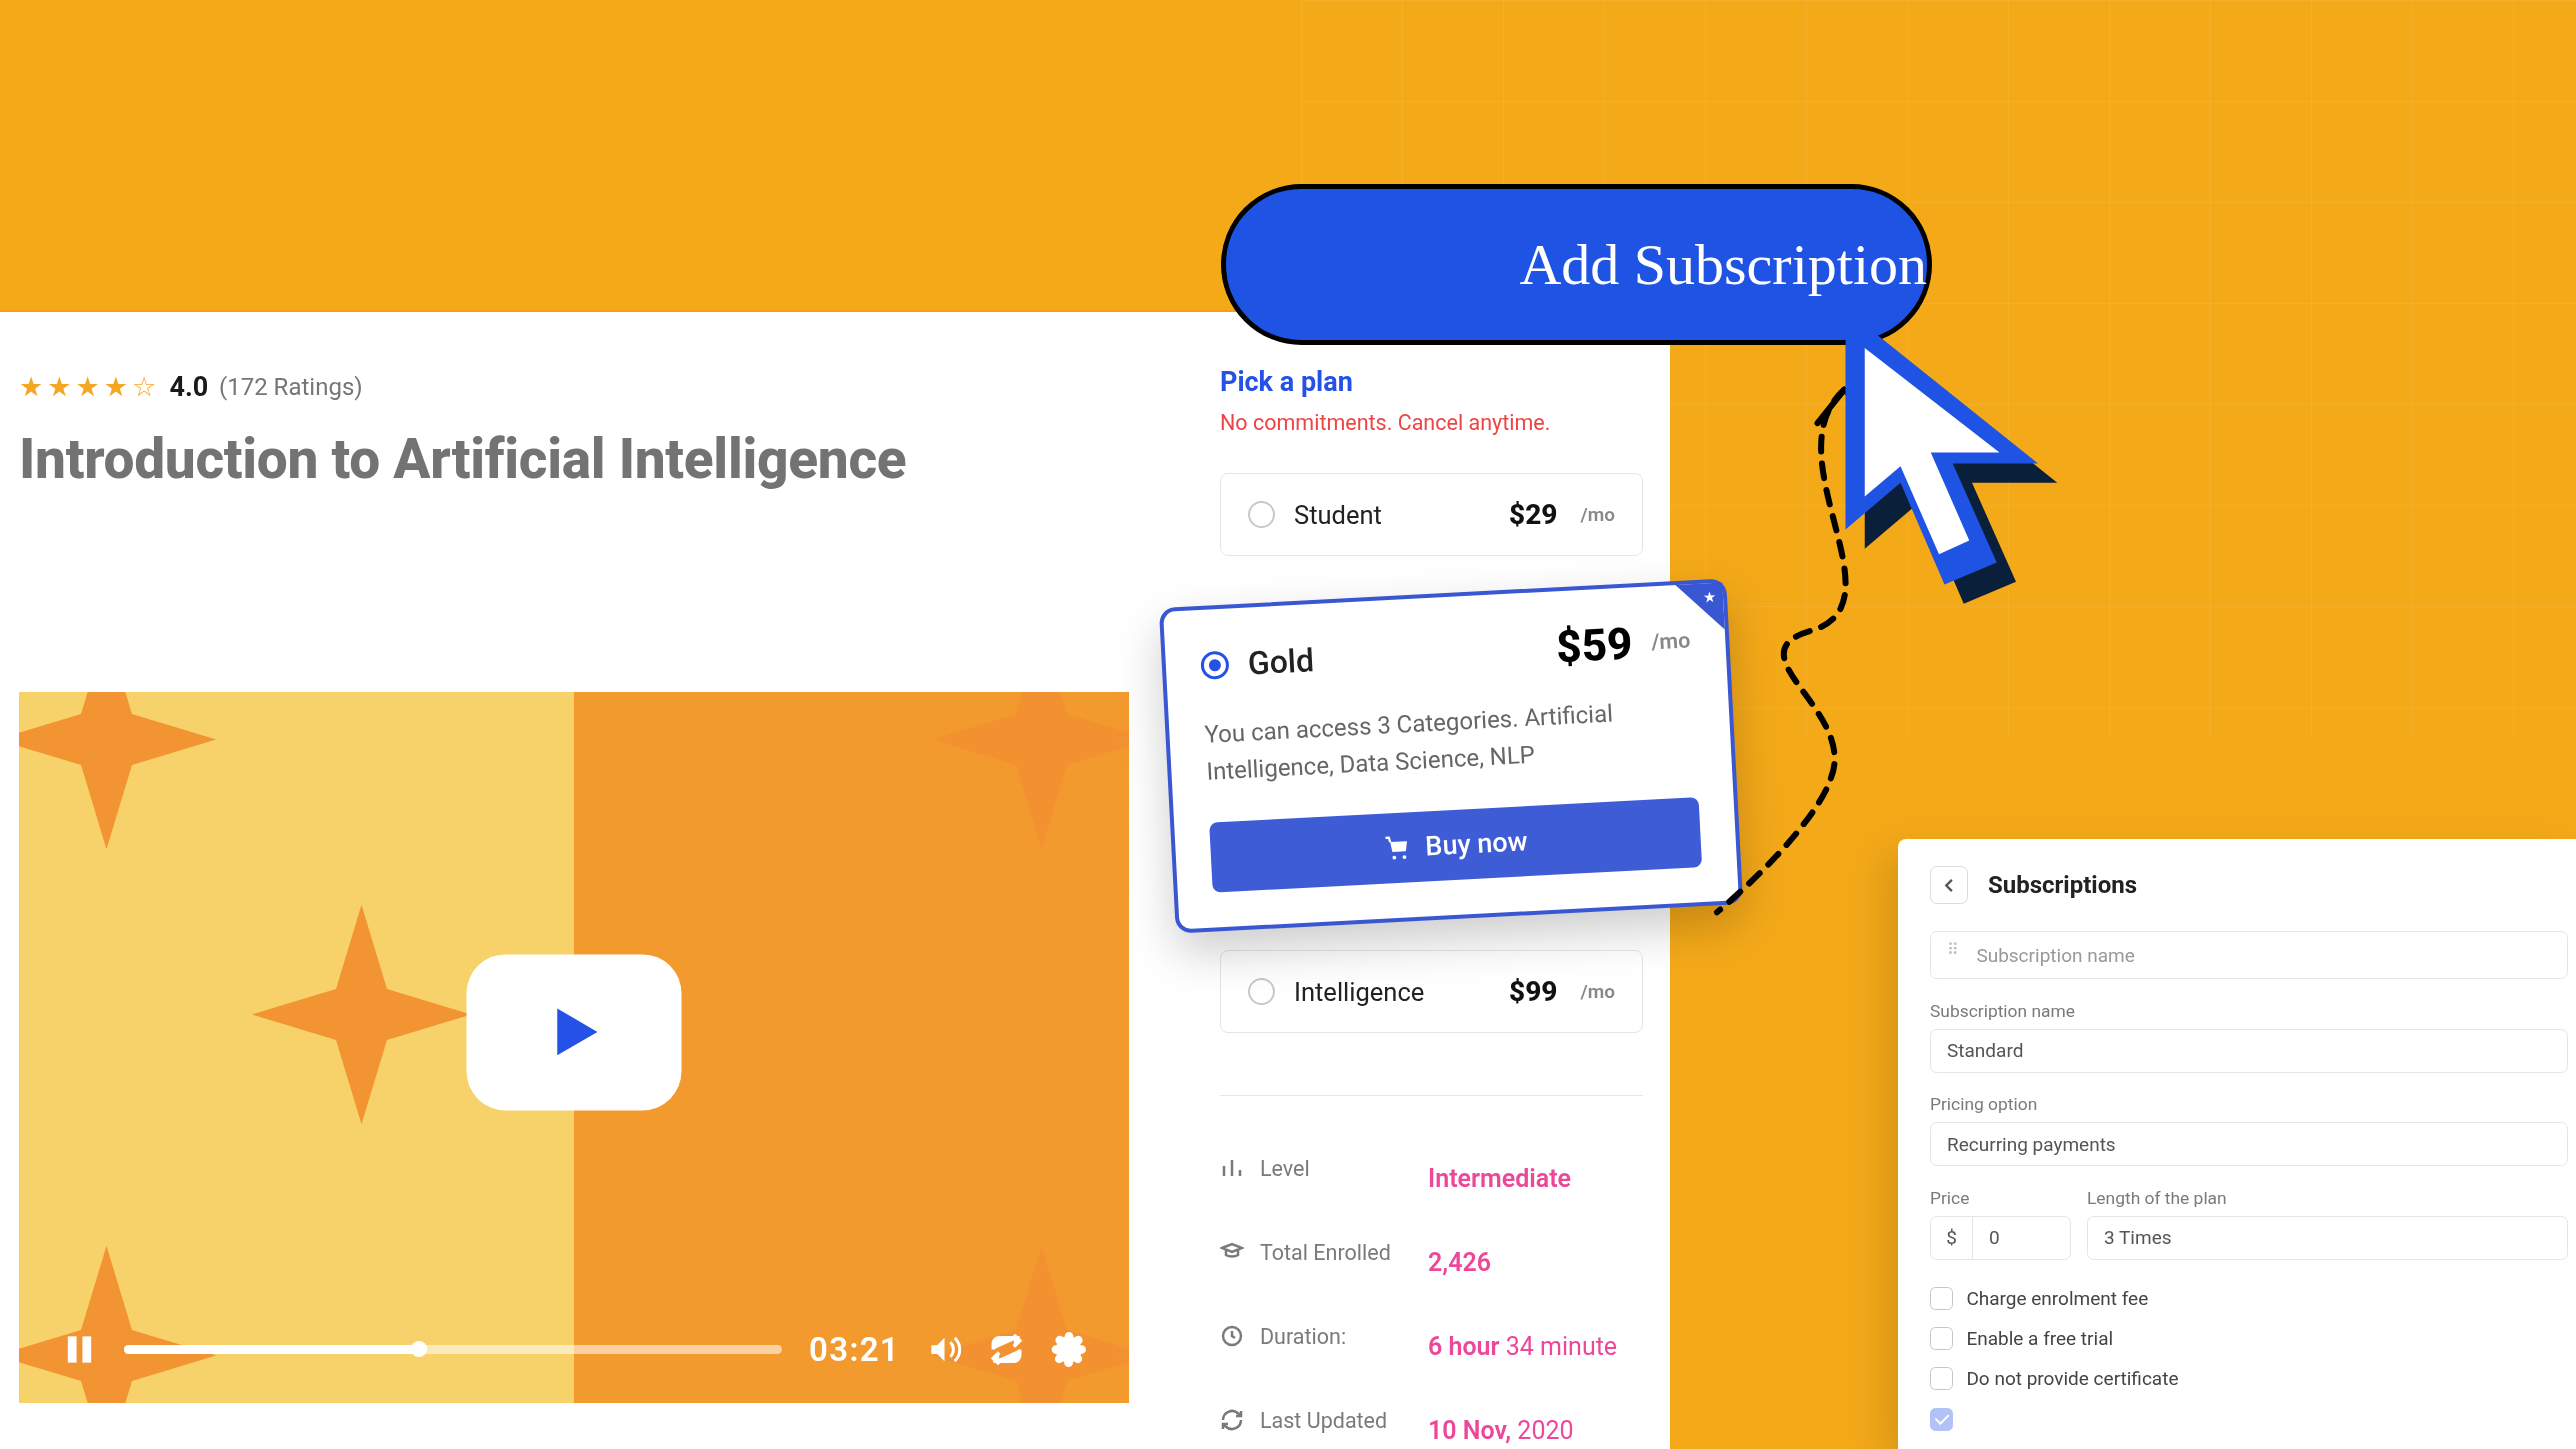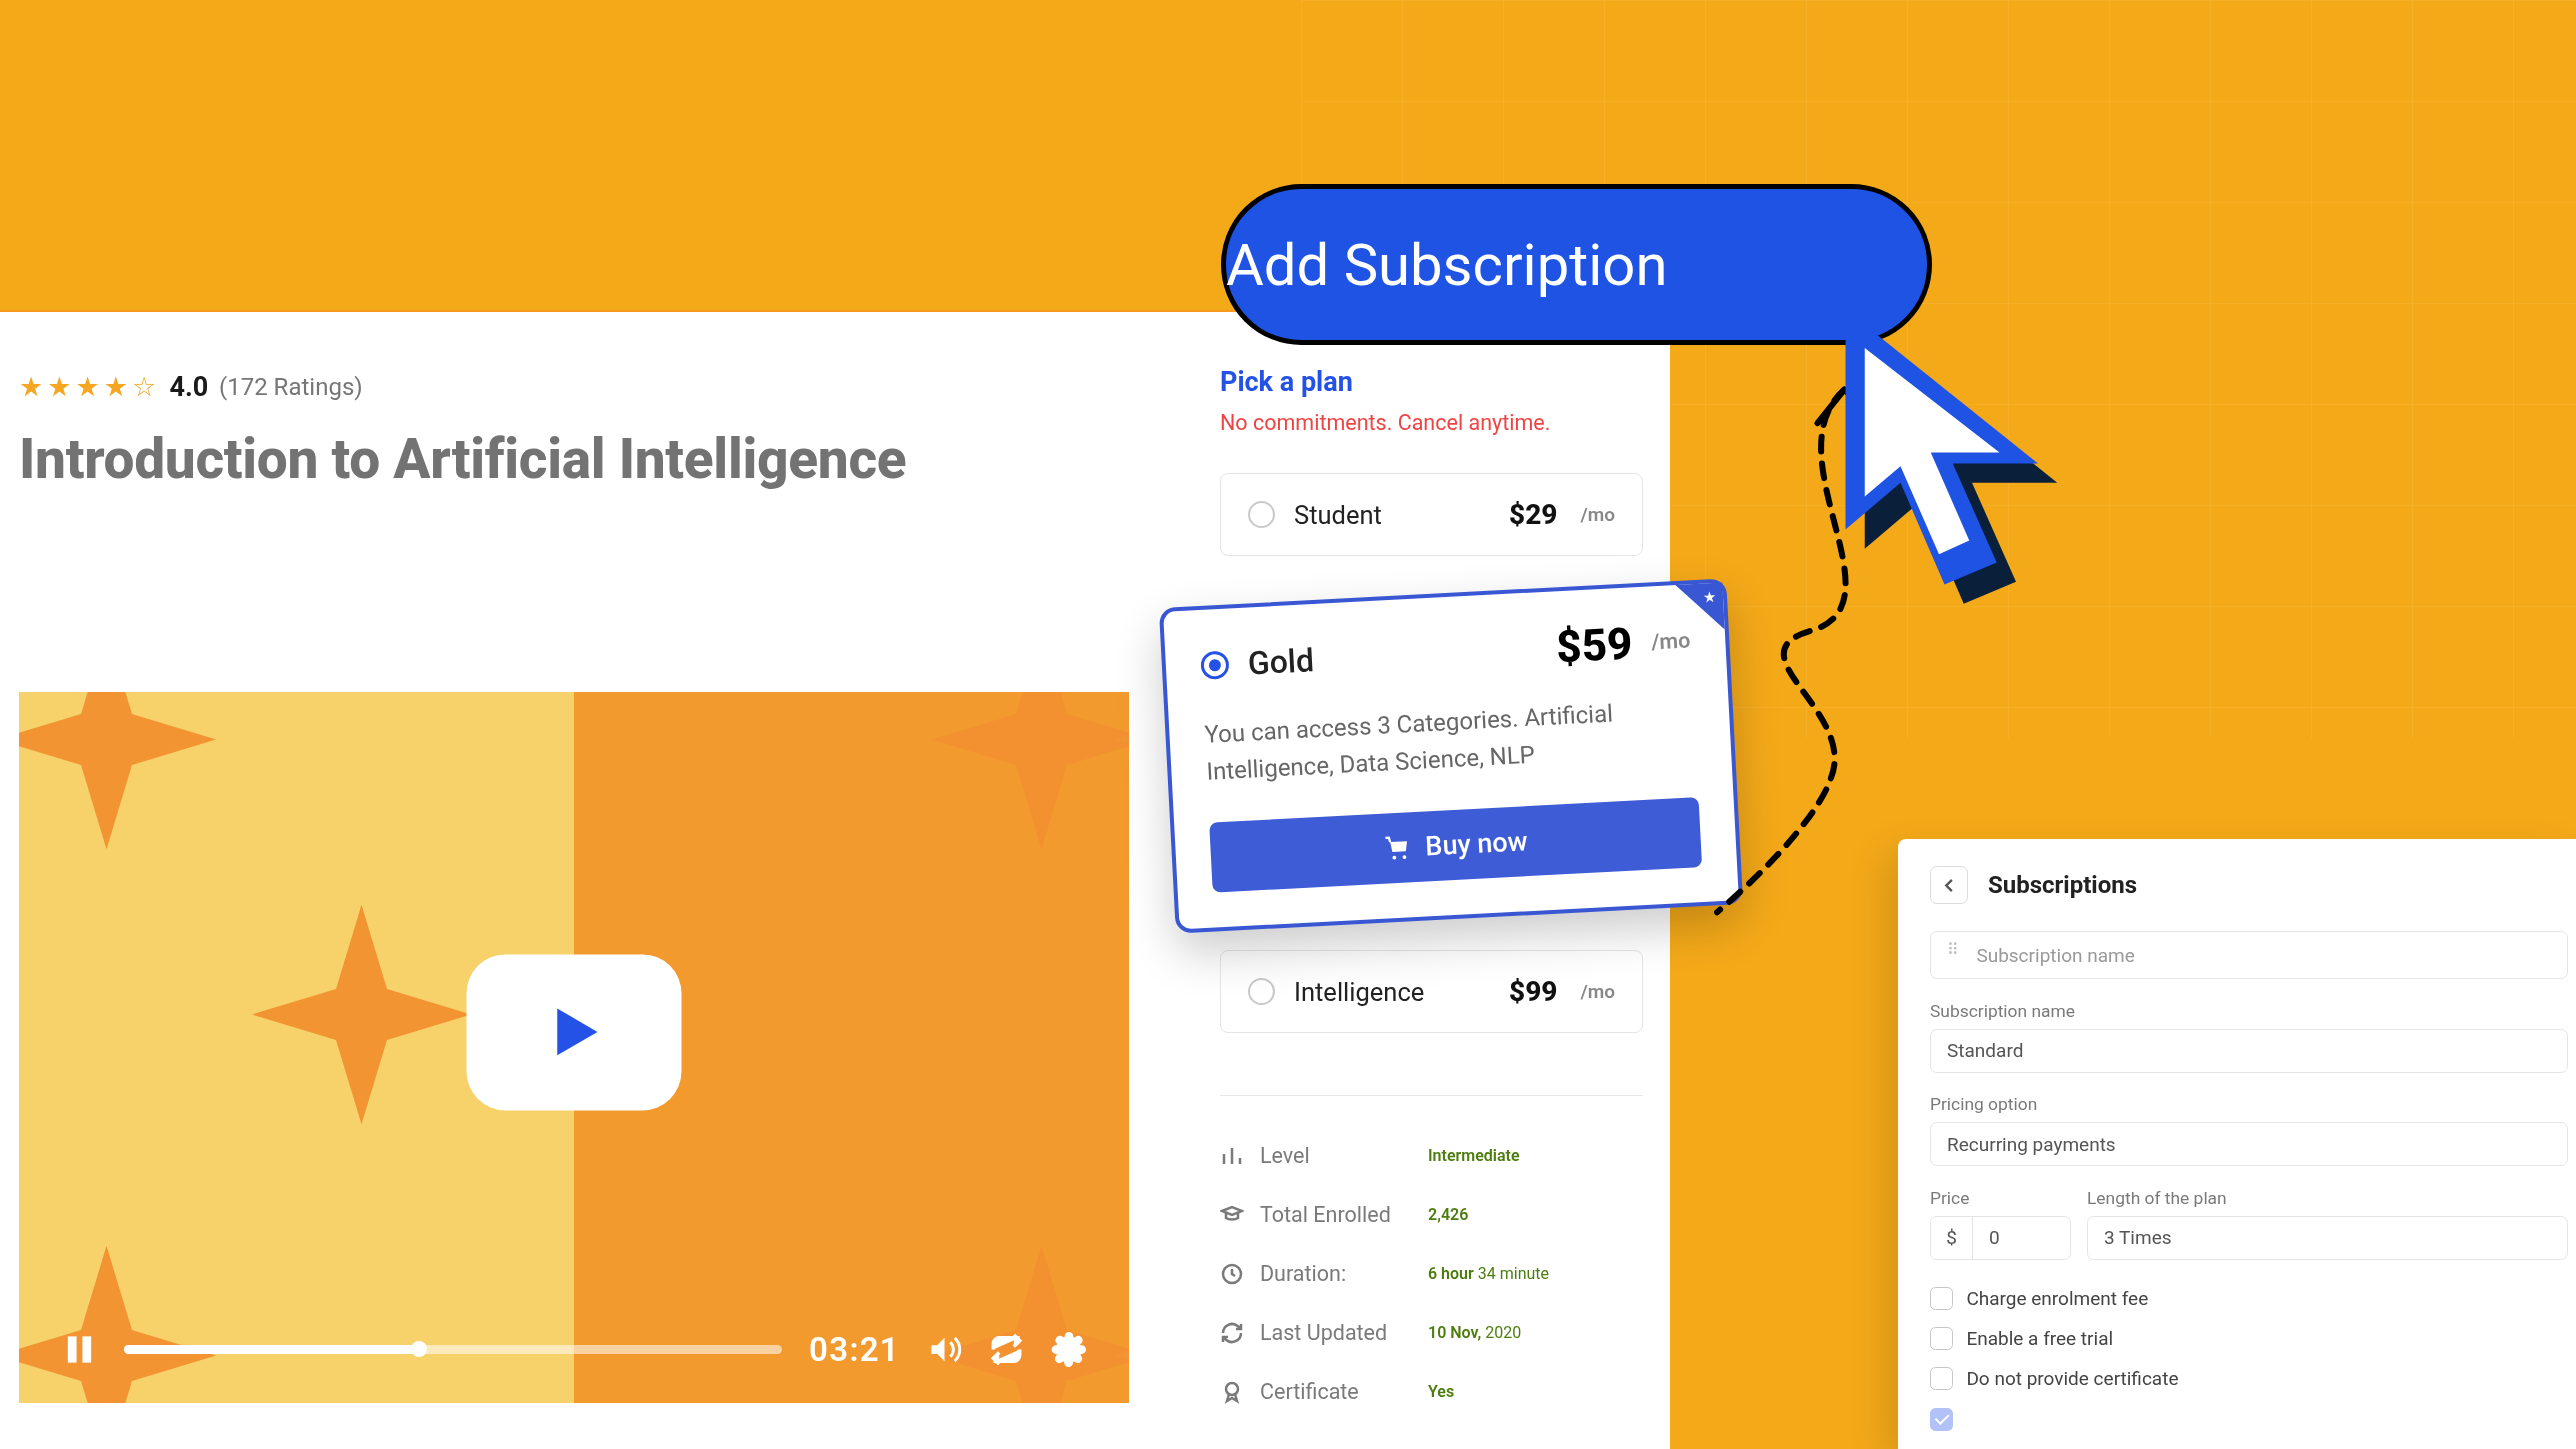--- a/index.html
+++ b/index.html
@@ -165,21 +165,21 @@
   .plan-price{ margin-left:auto; font-size:28px; font-weight:800; color:#111;}
   .plan-per{ font-size:19px; color:#888; font-weight:600; margin-left:4px;}
 
   .gold-spacer { height: 356px; }
 
   .detail-divider { border:none; border-top:1.3px solid #e7e7e7; margin: 62px 0 47px 0;}
   .detail-row { display:flex; align-items:center; gap:20px; margin-bottom:34px;}
   .detail-label { width: 188px; color:#7a7a7a; font-size:21.5px; display:flex; align-items:center; gap:16px;}
   .detail-label .di{ width:24px;height:24px;display:flex;align-items:center;justify-content:center;}
   .detail-label .di svg{width:100%;height:100%; stroke:#7a7a7a; fill:none; stroke-width:2.5;}
-  .detail-value { font-size:16px; color:#4d7c0f; font-weight:600;}
+  .detail-value { font-size:25px; color:#ec4899; font-weight:600;margin-top:21px;}
   .detail-value .light{ font-weight:400;}
 
   
   .gold-card {
     position: absolute;
     top: 593px;
     left: 1167px;
     width: 568px;
     background:#fff;
     border: 4px solid #3956d3;
@@ -225,22 +225,22 @@
   
   .add-sub {
     position: absolute;
     top: 184px;
     left: 1221px;
     width: 711px;
     height: 161px;
     background:#1f53e4;
     border: 5.4px solid #000;
     border-radius: 87px;
-    display:flex;align-items:center;justify-content:flex-start;
-    color:#fff; font-size:58px; font-weight:400;
+    display:flex;align-items:center;justify-content:flex-end;
+    color:#fff; font-size:58px; font-weight:400;font-family:Liberation Serif, serif;
   }
 
   
   .pixel-cursor{
     position:absolute;
     top: 309px;
     left: 1818px;
     width: 275px;
     height: 309px;
   }

